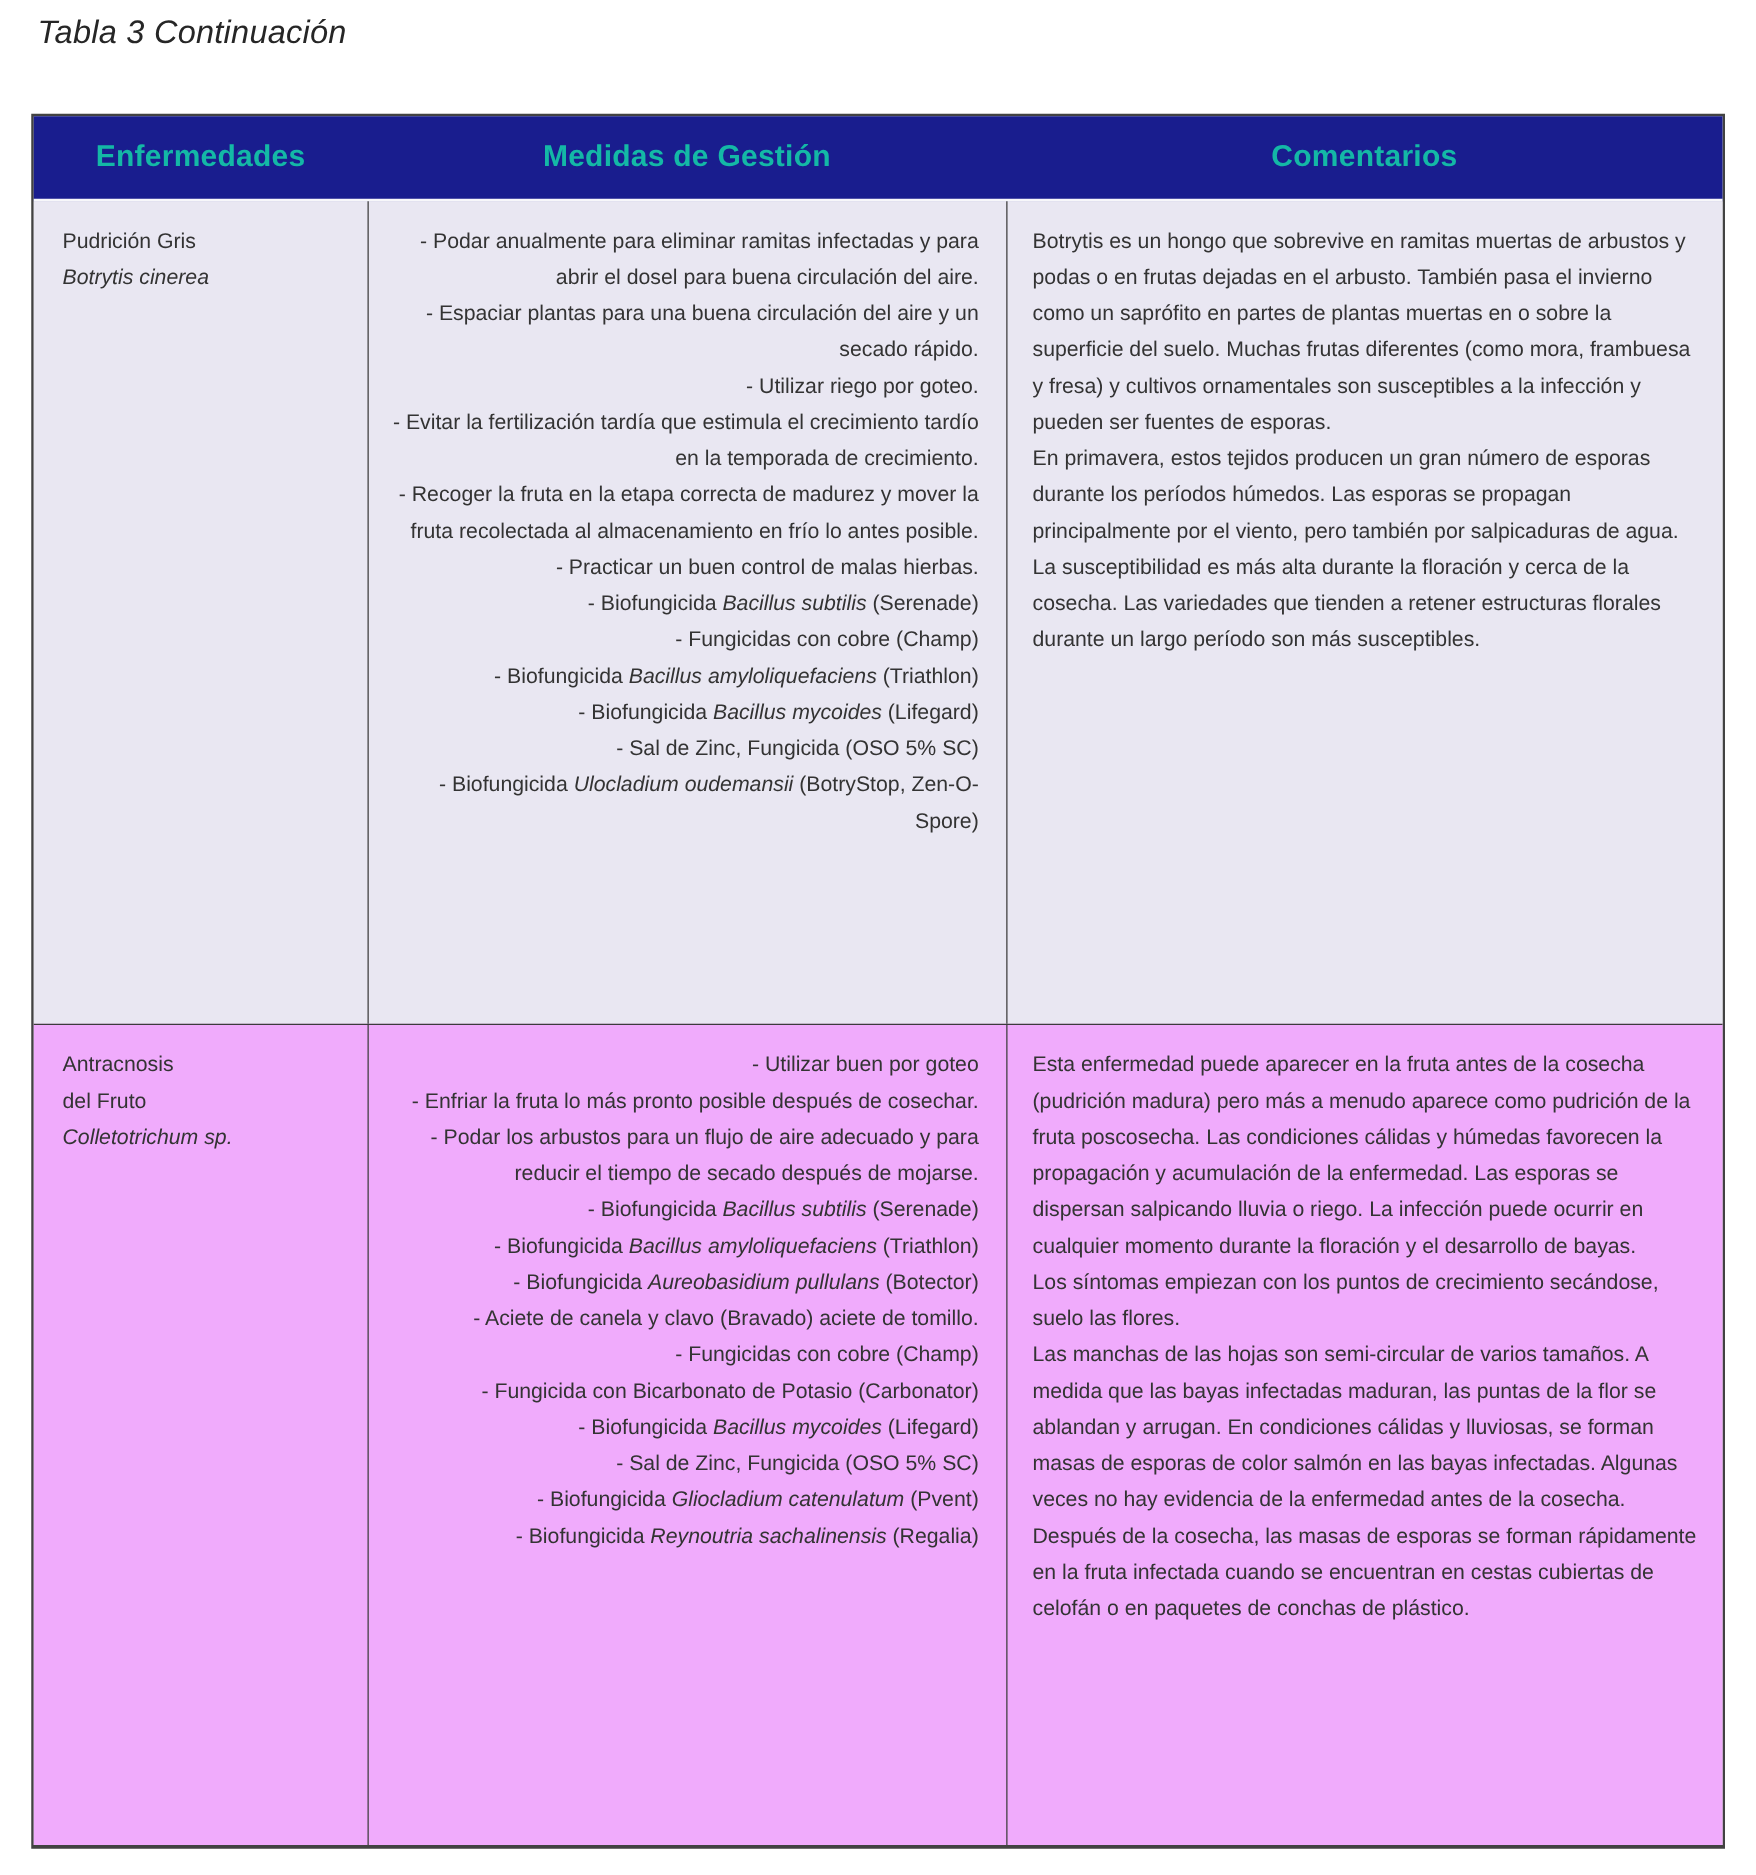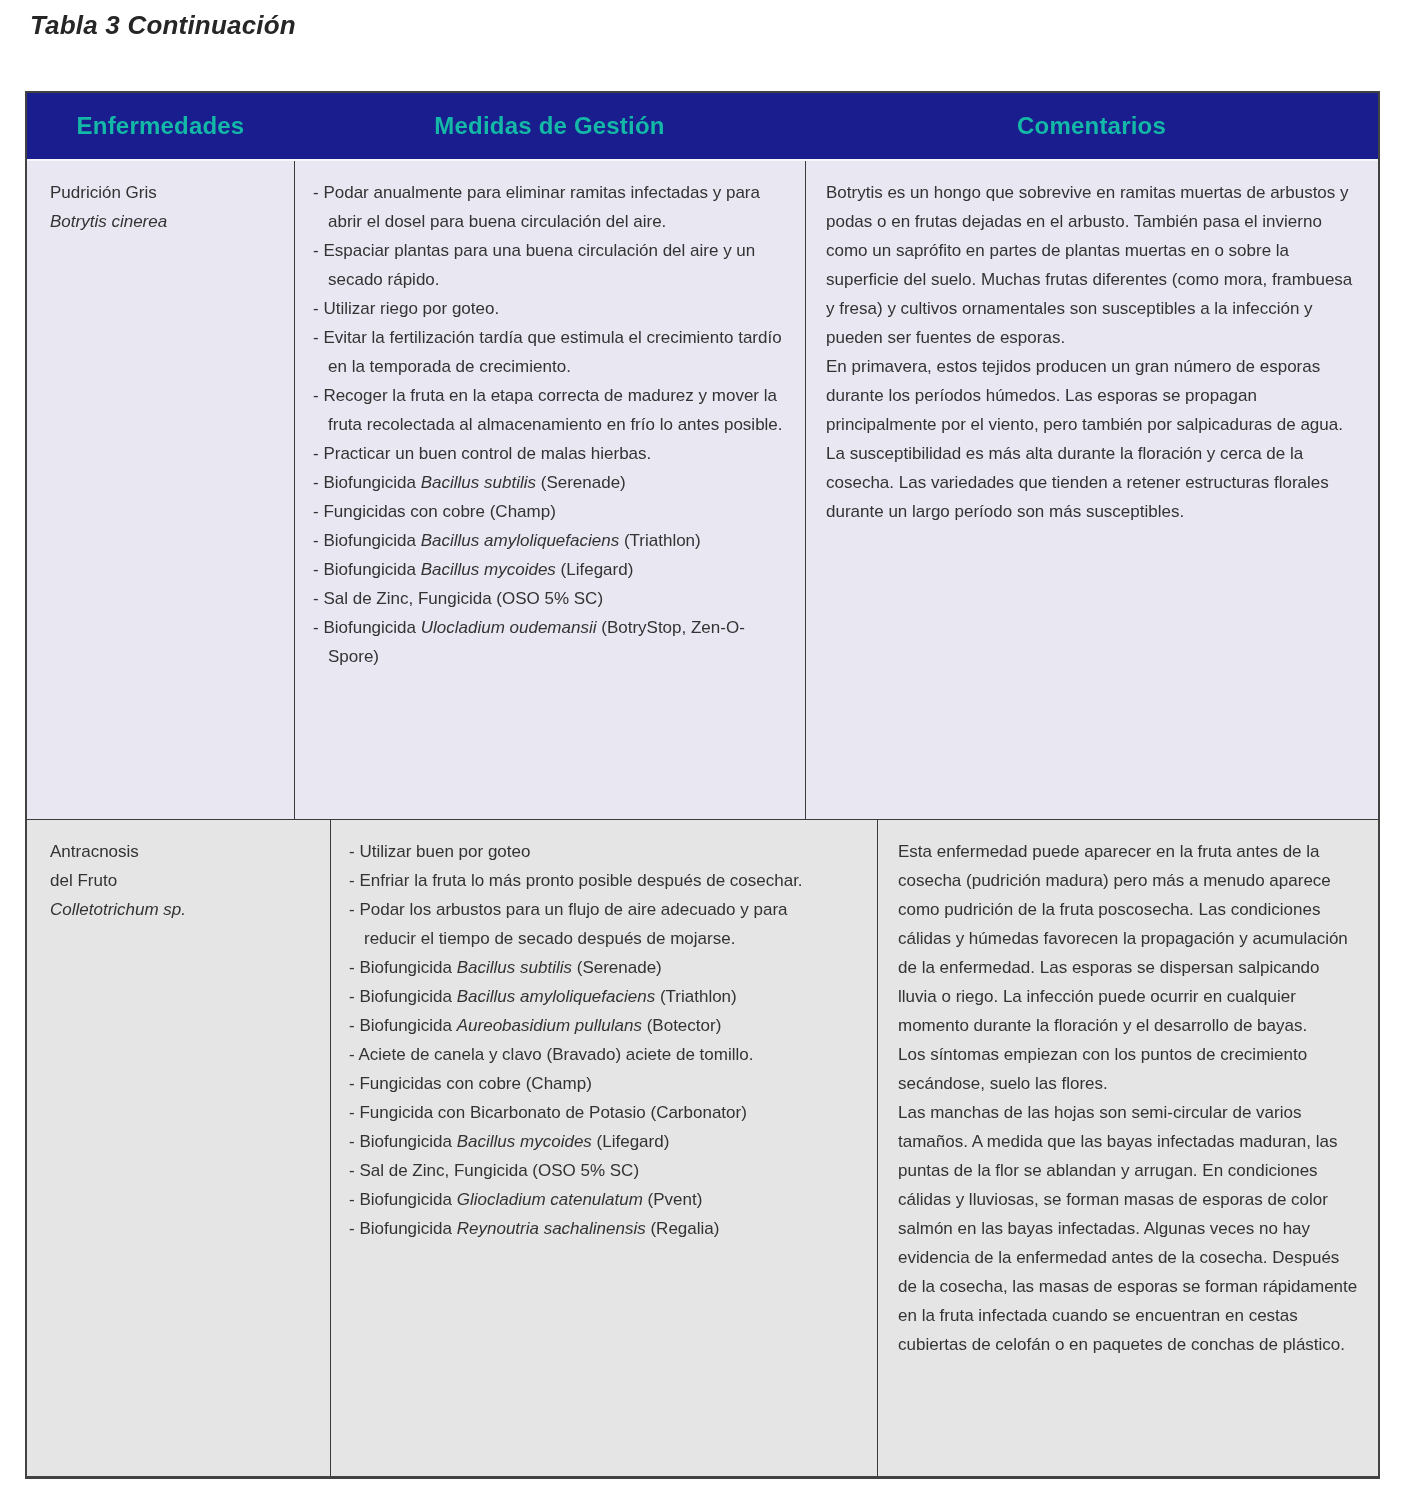--- a/index.html
+++ b/index.html
@@ -11,21 +11,20 @@
     overflow: hidden;
     font-family: "Liberation Sans", "DejaVu Sans", sans-serif;
     color: #333333;
   }
   .title {
     margin: 10px 0 0 30px;
     font-size: 26px;
     font-style: italic;
     color: #262626;
     letter-spacing: 0.2px;
-    font-weight: bold;
   }
   .table {
     margin: 50px 0 0 25px;
     width: 1355px;
     box-sizing: border-box;
     border: 2px solid #424242;
     border-bottom-width: 3px;
     background: #ffffff;
   }
   .header-row {
@@ -43,35 +42,36 @@
     text-align: center;
     letter-spacing: 0.2px;
   }
   .body-row {
     display: grid;
     grid-template-columns: 267px 511px 1fr;
   }
   .body-row > .cell + .cell { border-left: 1px solid #3c3c3c; }
   .body-row + .body-row { border-top: 1px solid #3c3c3c; }
   .row-0 { background: #e9e7f2; min-height: 658px; }
-  .row-1 { background: #e5e5e5; min-height: 656px; gap: 36px; }
+  .row-1 { background: #f0abfc; min-height: 656px; }
   .cell {
     box-sizing: border-box;
     font-size: 17px;
     line-height: 29px;
     padding: 17px 20px 20px 22px;
     color: #333333;
   }
   .cell-disease { padding-left: 23px; }
   .cell-measures { padding-left: 18px; padding-right: 22px; }
   .cell-comments { padding-left: 20px; padding-right: 16px; }
   .latin { font-style: italic; }
   .measure {
     padding-left: 15px;
     text-indent: -15px;
+    text-align: right;
   }
   .measure::before { content: "- "; }
   i { font-style: italic; }
 </style>
 </head>
 <body>
 
 <div class="page">
 
   <div class="title">Tabla 3 Continuación</div>

